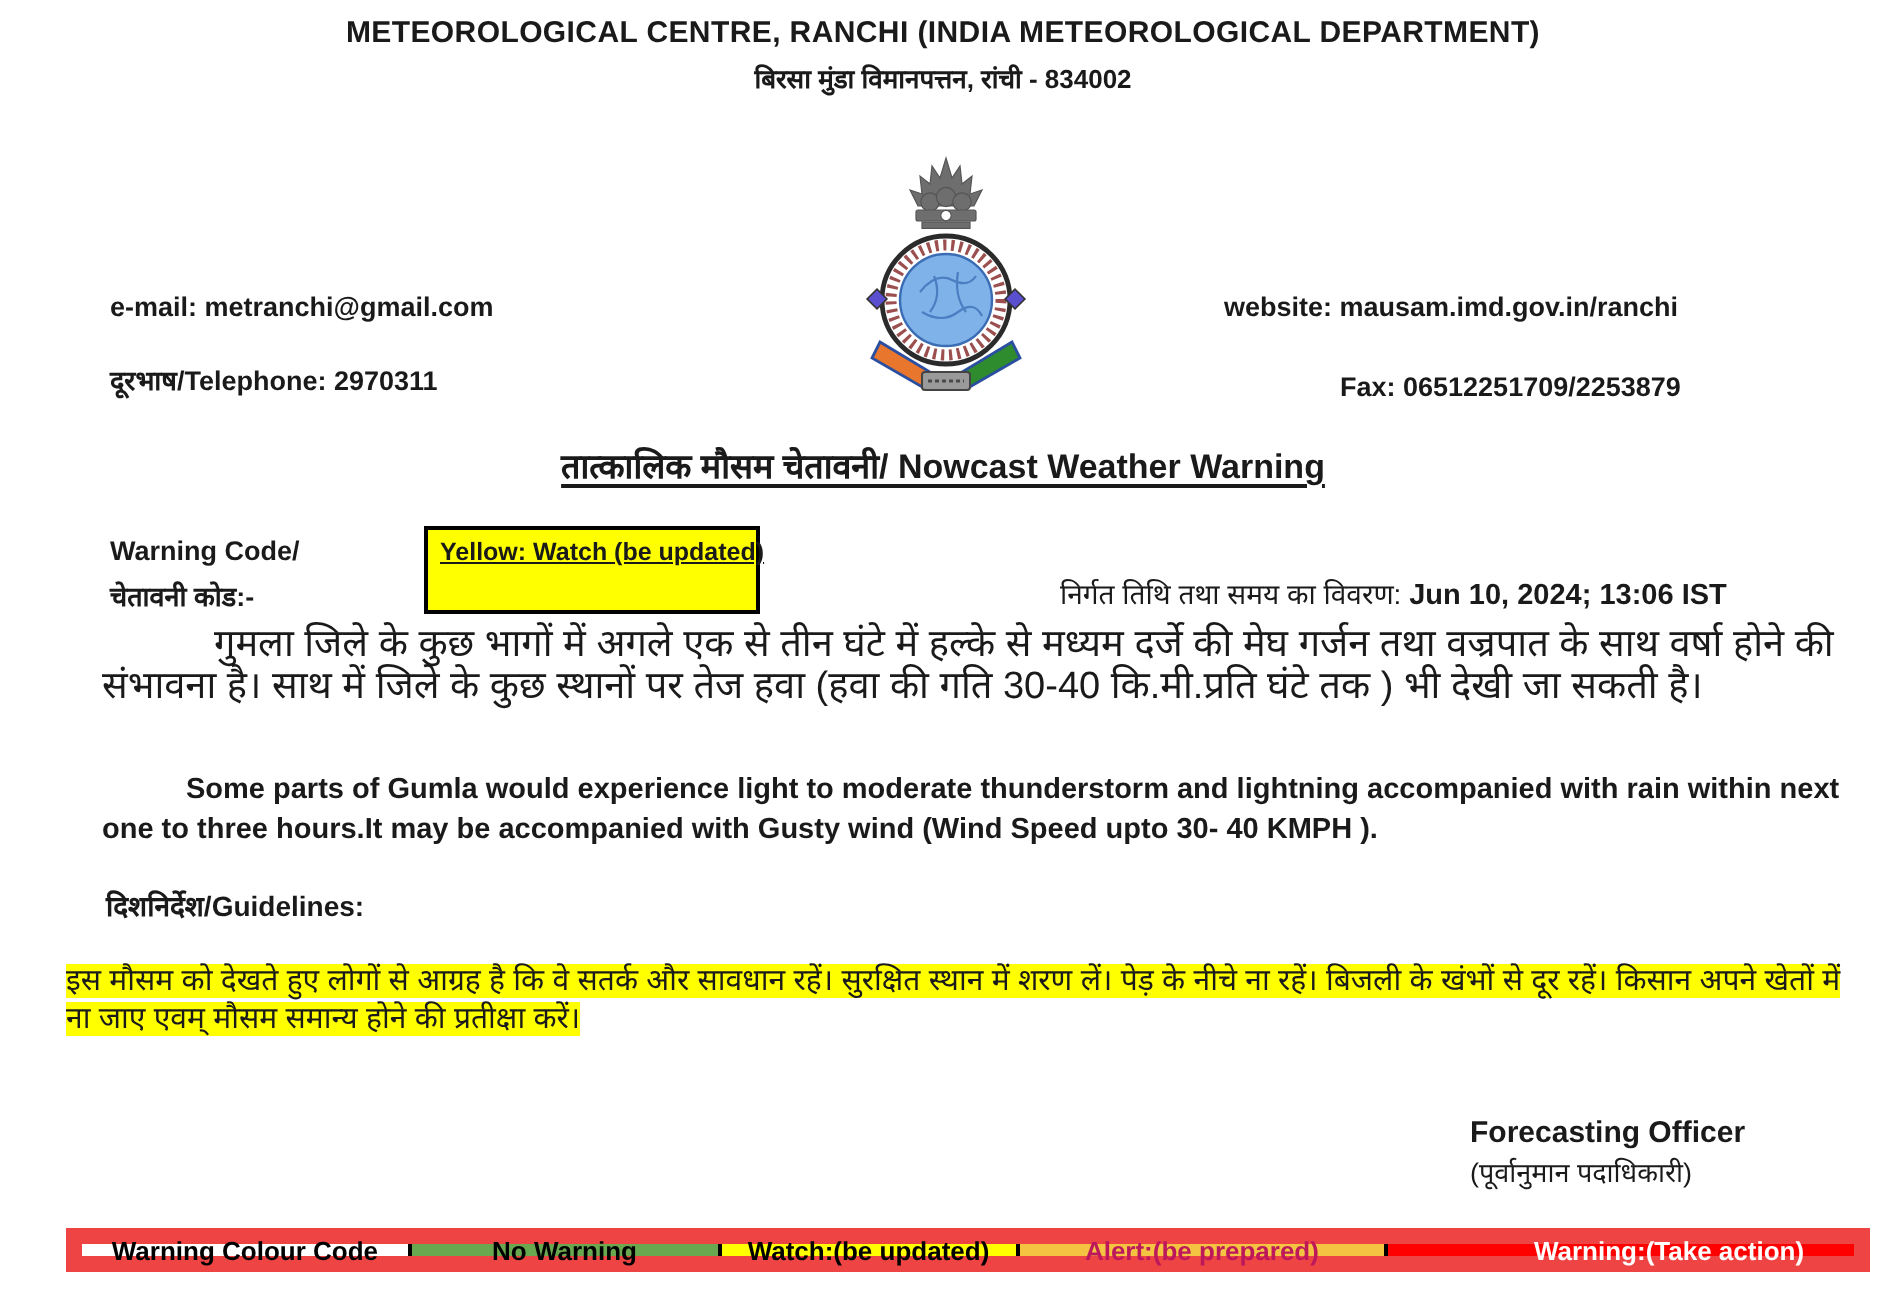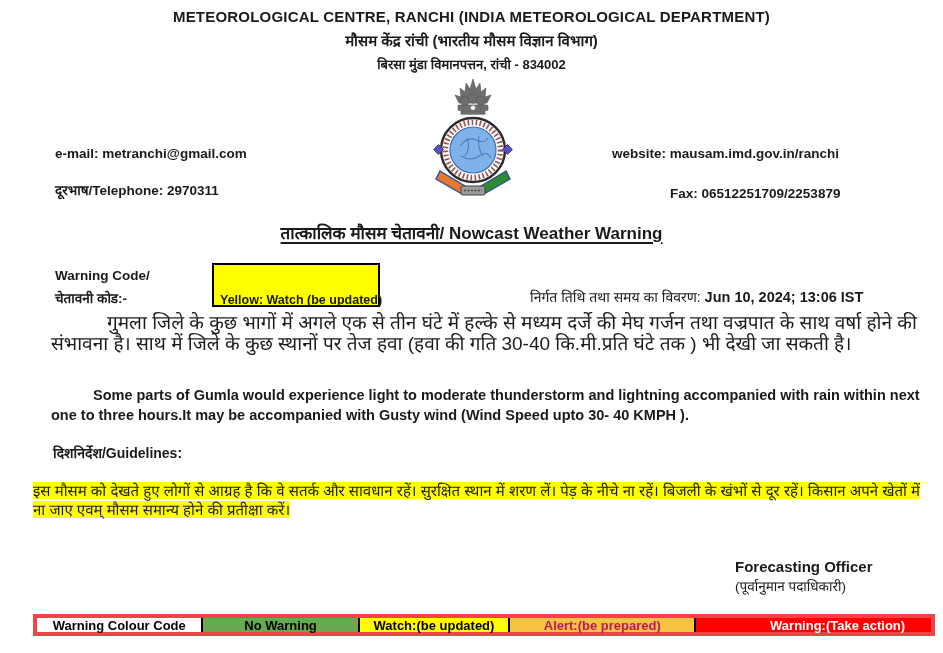--- a/index.html
+++ b/index.html
@@ -26,39 +26,39 @@
     font-size:17px;font-weight:bold;
     text-decoration:underline;text-decoration-thickness:2px;text-underline-offset:3px;
   }
   
   .wcode-label{left:55px;top:264px;font-size:13.5px;font-weight:bold;line-height:23px;}
   .wcode-box{
     left:212px;top:263px;width:164px;height:40px;background:#ffff00;
     border:2px solid #000;box-sizing:content-box;
   }
   .wcode-box span{
-    display:block;margin:28px 0 0 6px;font-size:12.5px;font-weight:bold;
+    display:block;margin:4px 0 0 6px;font-size:12.5px;font-weight:bold;
     text-decoration:underline;white-space:nowrap;
   }
   .issue-line{left:530px;top:287px;font-size:14px;white-space:nowrap;}
   .issue-line .val{font-weight:bold;font-size:14.5px;}
   
   .para-hi{left:51px;top:312px;width:884px;font-size:19px;line-height:21px;text-indent:56px;}
   .para-en{left:51px;top:385px;width:884px;font-size:14.5px;line-height:20px;font-weight:bold;text-indent:42px;}
   .guide-label{left:53px;top:443px;font-size:14px;font-weight:bold;}
   .guide-para{left:33px;top:481px;width:902px;font-size:15px;line-height:19px;}
   .guide-para span{background:#ffff00;}
   
   .sig{left:735px;top:557px;line-height:20px;}
   .sig-en{font-size:15px;font-weight:bold;}
   .sig-hi{font-size:13.5px;}
   
   .cc-table{
     left:33px;top:614px;width:902px;height:22px;display:flex;
-    border:4px solid #ef4444;box-sizing:border-box;
+    border:8px solid #ef4444;box-sizing:border-box;
   }
   .cc-cell{
     display:flex;align-items:center;justify-content:center;
     font-size:13px;font-weight:600;border-left:2px solid #000;box-sizing:border-box;
     white-space:nowrap;
   }
   .cc-cell:first-child{border-left:none;}
   .cc-0{flex:177 0 0;background:#ffffff;color:#000;}
   .cc-1{flex:166 0 0;background:#6aa84f;color:#000;}
   .cc-2{flex:160 0 0;background:#ffff00;color:#000;}
@@ -67,21 +67,20 @@
   
   .logo{left:427px;top:76px;width:92px;height:128px;}
 </style>
 </head>
 <body>
 
 <div class="page">
 
   <div class="abs hdr">
     <div class="hdr-en">METEOROLOGICAL CENTRE, RANCHI (INDIA METEOROLOGICAL DEPARTMENT)</div>
-    <div class="hdr-hi">मौसम केंद्र रांची (भारतीय मौसम विज्ञान विभाग)</div>
     <div class="hdr-ad">बिरसा मुंडा विमानपत्तन, रांची - 834002</div>
   </div>
 
   <div class="abs logo">
     <svg width="92" height="128" viewBox="0 0 92 128" xmlns="http://www.w3.org/2000/svg">
 
       <g fill="#6e6e6e" stroke="#555" stroke-width="0.6">
         <polygon points="46,3 49,13 53,7 54,16 59,12 58,21 64,19 60,27 32,27 28,19 34,21 33,12 38,16 39,7 43,13"></polygon>
         <circle cx="38" cy="25" r="4.6"></circle>
         <circle cx="46" cy="22.5" r="4.8"></circle>

